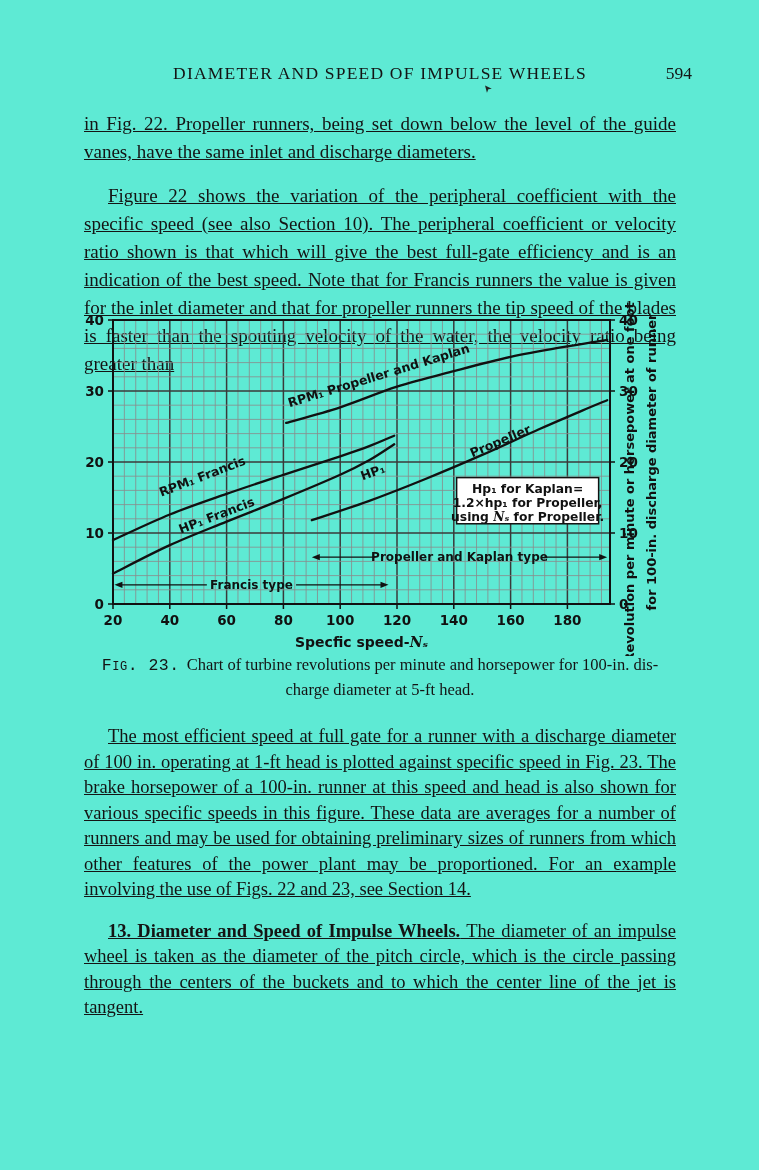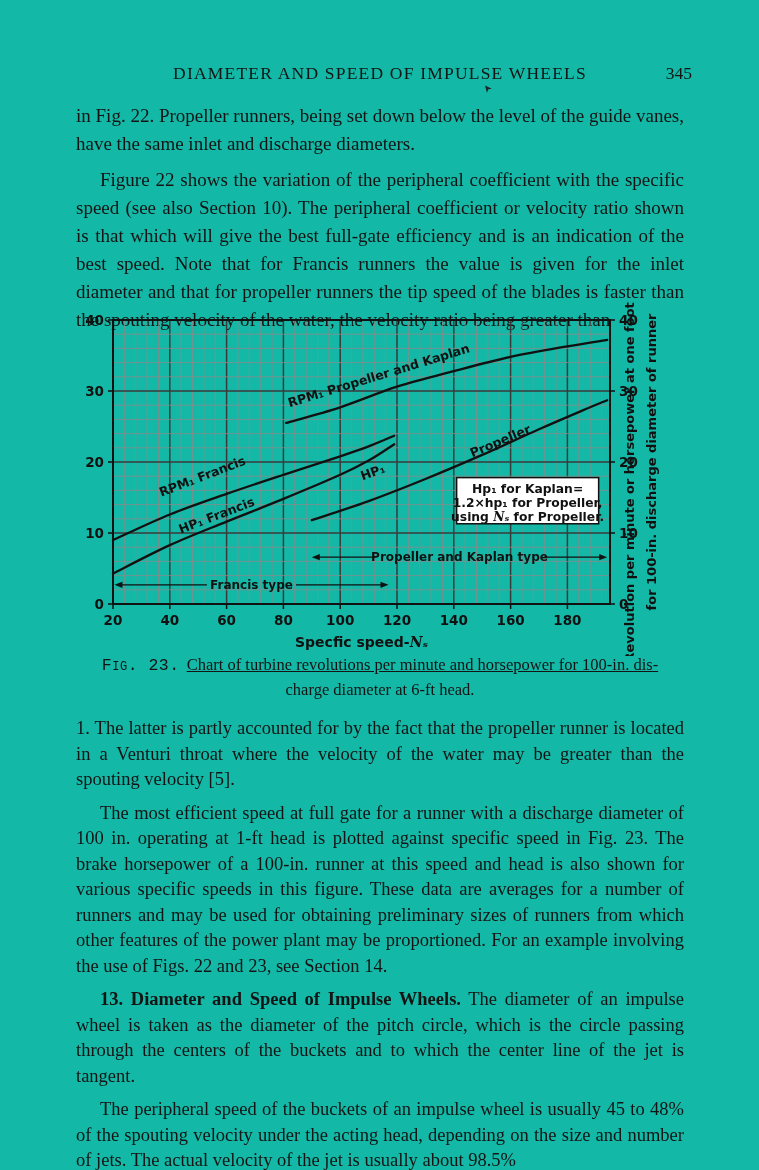--- a/index.html
+++ b/index.html
@@ -1,40 +1,40 @@
 <!DOCTYPE html>
 <html><head>
 <meta charset="utf-8">
 <style>
   html,body{margin:0;padding:0;background:#e9e9e9;}
-  .page{position:relative;width:759px;height:1170px;background:#14b8a6;font-family:"Liberation Serif",serif;color:#141414;overflow:hidden;}
+  .page{position:relative;width:759px;height:1170px;background:#5eead4;font-family:"Liberation Serif",serif;color:#141414;overflow:hidden;}
   .header{position:absolute;top:63px;left:68px;width:624px;height:24px;}
   .header .title{display:block;text-align:center;font-size:17.5px;letter-spacing:1.2px;font-weight:500;}
   .header .pagenum{position:absolute;right:0;top:0;font-size:17.5px;}
   .artifact{position:absolute;left:483px;top:83px;font-size:10px;transform:rotate(-130deg);color:#222;}
   .textblock{position:absolute;left:68px;width:624px;text-align:justify;}
   .upper{top:94px;font-size:19px;line-height:28px;}
   .lower{top:708px;font-size:18.5px;line-height:25.5px;}
-  .textblock p{margin:8px;}
+  .textblock p{margin:16px;text-decoration:underline;}
   .indent{text-indent:24px;}
   figure.chart{position:absolute;left:58px;top:300px;margin:0;width:680px;height:356px;}
   svg text{font-family:"DejaVu Sans",sans-serif;fill:#111;}
   .caption{position:absolute;top:653px;left:68px;width:624px;text-align:center;font-size:16.5px;line-height:24px;}
   .figlabel{font-variant:small-caps;letter-spacing:0.5px;font-family:Liberation Mono, monospace;}
-  .caption .rest{margin-left:7px;text-decoration:underline;}
+  .caption .rest{margin-left:7px;}
   .lower b{font-weight:bold;}
 </style>
 </head>
 <body>
 
 <div class="page">
 
   <div class="header">
     <span class="title">DIAMETER AND SPEED OF IMPULSE WHEELS</span>
-    <span class="pagenum">345</span>
+    <span class="pagenum">594</span>
   </div>
 
   <span class="artifact">➤</span>
 
   <div class="textblock upper">
     <p>in Fig. 22.  Propeller runners, being set down below the level of the guide vanes, have the same inlet and discharge diameters.</p>
     <p class="indent">Figure 22 shows the variation of the peripheral coefficient with the specific speed (see also Section 10).  The peripheral coefficient or velocity ratio shown is that which will give the best full-gate efficiency and is an indication of the best speed.  Note that for Francis runners the value is given for the inlet diameter and that for propeller runners the tip speed of the blades is faster than the spouting velocity of the water, the velocity ratio being greater than</p>
   </div>
 
   <figure class="chart">
@@ -168,23 +168,21 @@
         <line x1="63.42" y1="284.83" x2="148.85000000000002" y2="284.83" stroke="#111" stroke-width="1.3"></line>
         <line x1="238.05" y1="284.83" x2="323.48" y2="284.83" stroke="#111" stroke-width="1.3"></line>
         <polygon points="56.42,284.83 64.42,281.63 64.42,288.03" fill="#111"></polygon>
         <polygon points="330.48,284.83 322.48,281.63 322.48,288.03" fill="#111"></polygon>
         <text x="193.45000000000002" y="288.83" text-anchor="middle" font-size="12" font-weight="600"><tspan>Francis type</tspan></text>
       </svg>
   </figure>
 
   <div class="caption">
     <div><span class="figlabel">Fig. 23.</span><span class="rest">Chart of turbine revolutions per minute and horsepower for 100-in. dis-</span></div>
-    <div>charge diameter at 6-ft head.</div>
+    <div>charge diameter at 5-ft head.</div>
   </div>
 
   <div class="textblock lower">
-    <p>1.  The latter is partly accounted for by the fact that the propeller runner is located in a Venturi throat where the velocity of the water may be greater than the spouting velocity [5].</p>
     <p class="indent">The most efficient speed at full gate for a runner with a discharge diameter of 100 in. operating at 1-ft head is plotted against specific speed in Fig. 23. The brake horsepower of a 100-in. runner at this speed and head is also shown for various specific speeds in this figure.  These data are averages for a number of runners and may be used for obtaining preliminary sizes of runners from which other features of the power plant may be proportioned.  For an example involving the use of Figs. 22 and 23, see Section 14.</p>
     <p class="indent"><b>13. Diameter and Speed of Impulse Wheels.</b><span>  The diameter of an impulse wheel is taken as the diameter of the pitch circle, which is the circle passing through the centers of the buckets and to which the center line of the jet is tangent.</span></p>
-    <p class="indent">The peripheral speed of the buckets of an impulse wheel is usually 45 to 48% of the spouting velocity under the acting head, depending on the size and number of jets.  The actual velocity of the jet is usually about 98.5%</p>
   </div>
 
 </div>
 
 </body></html>

